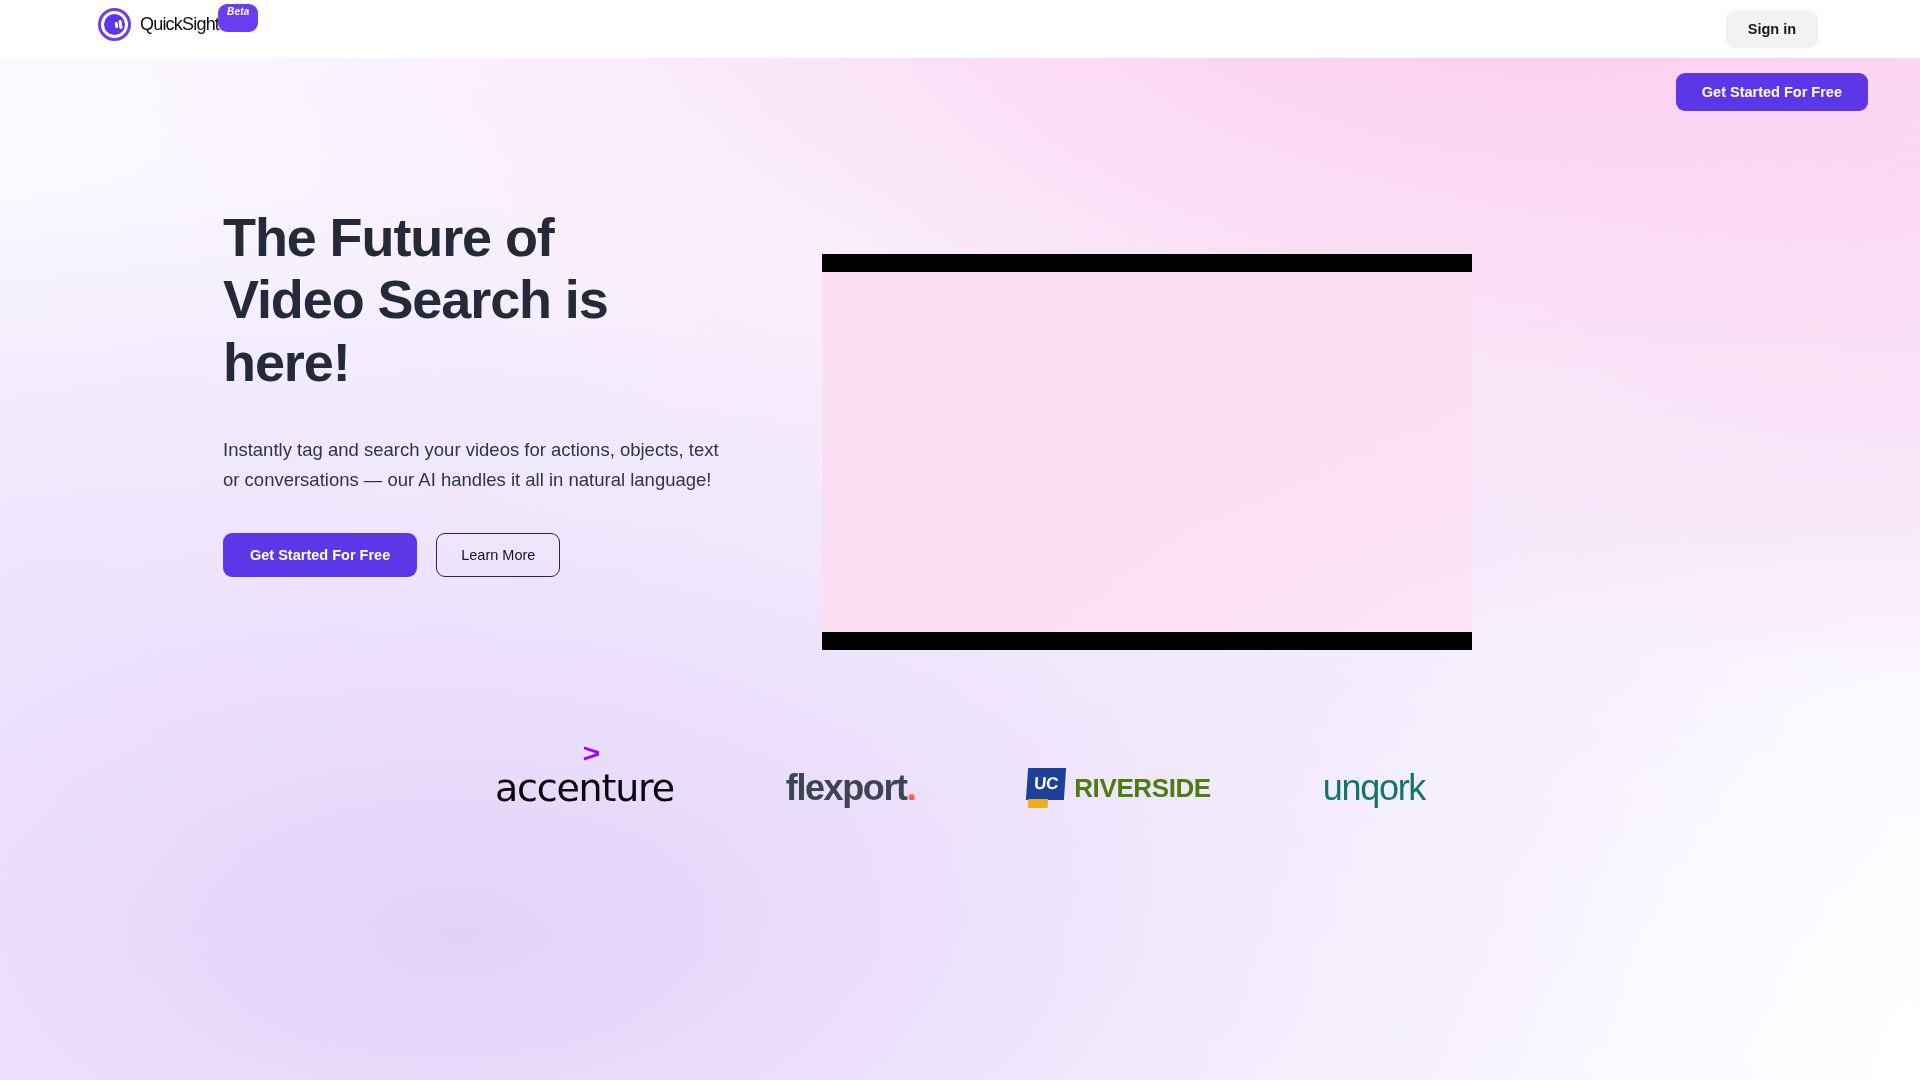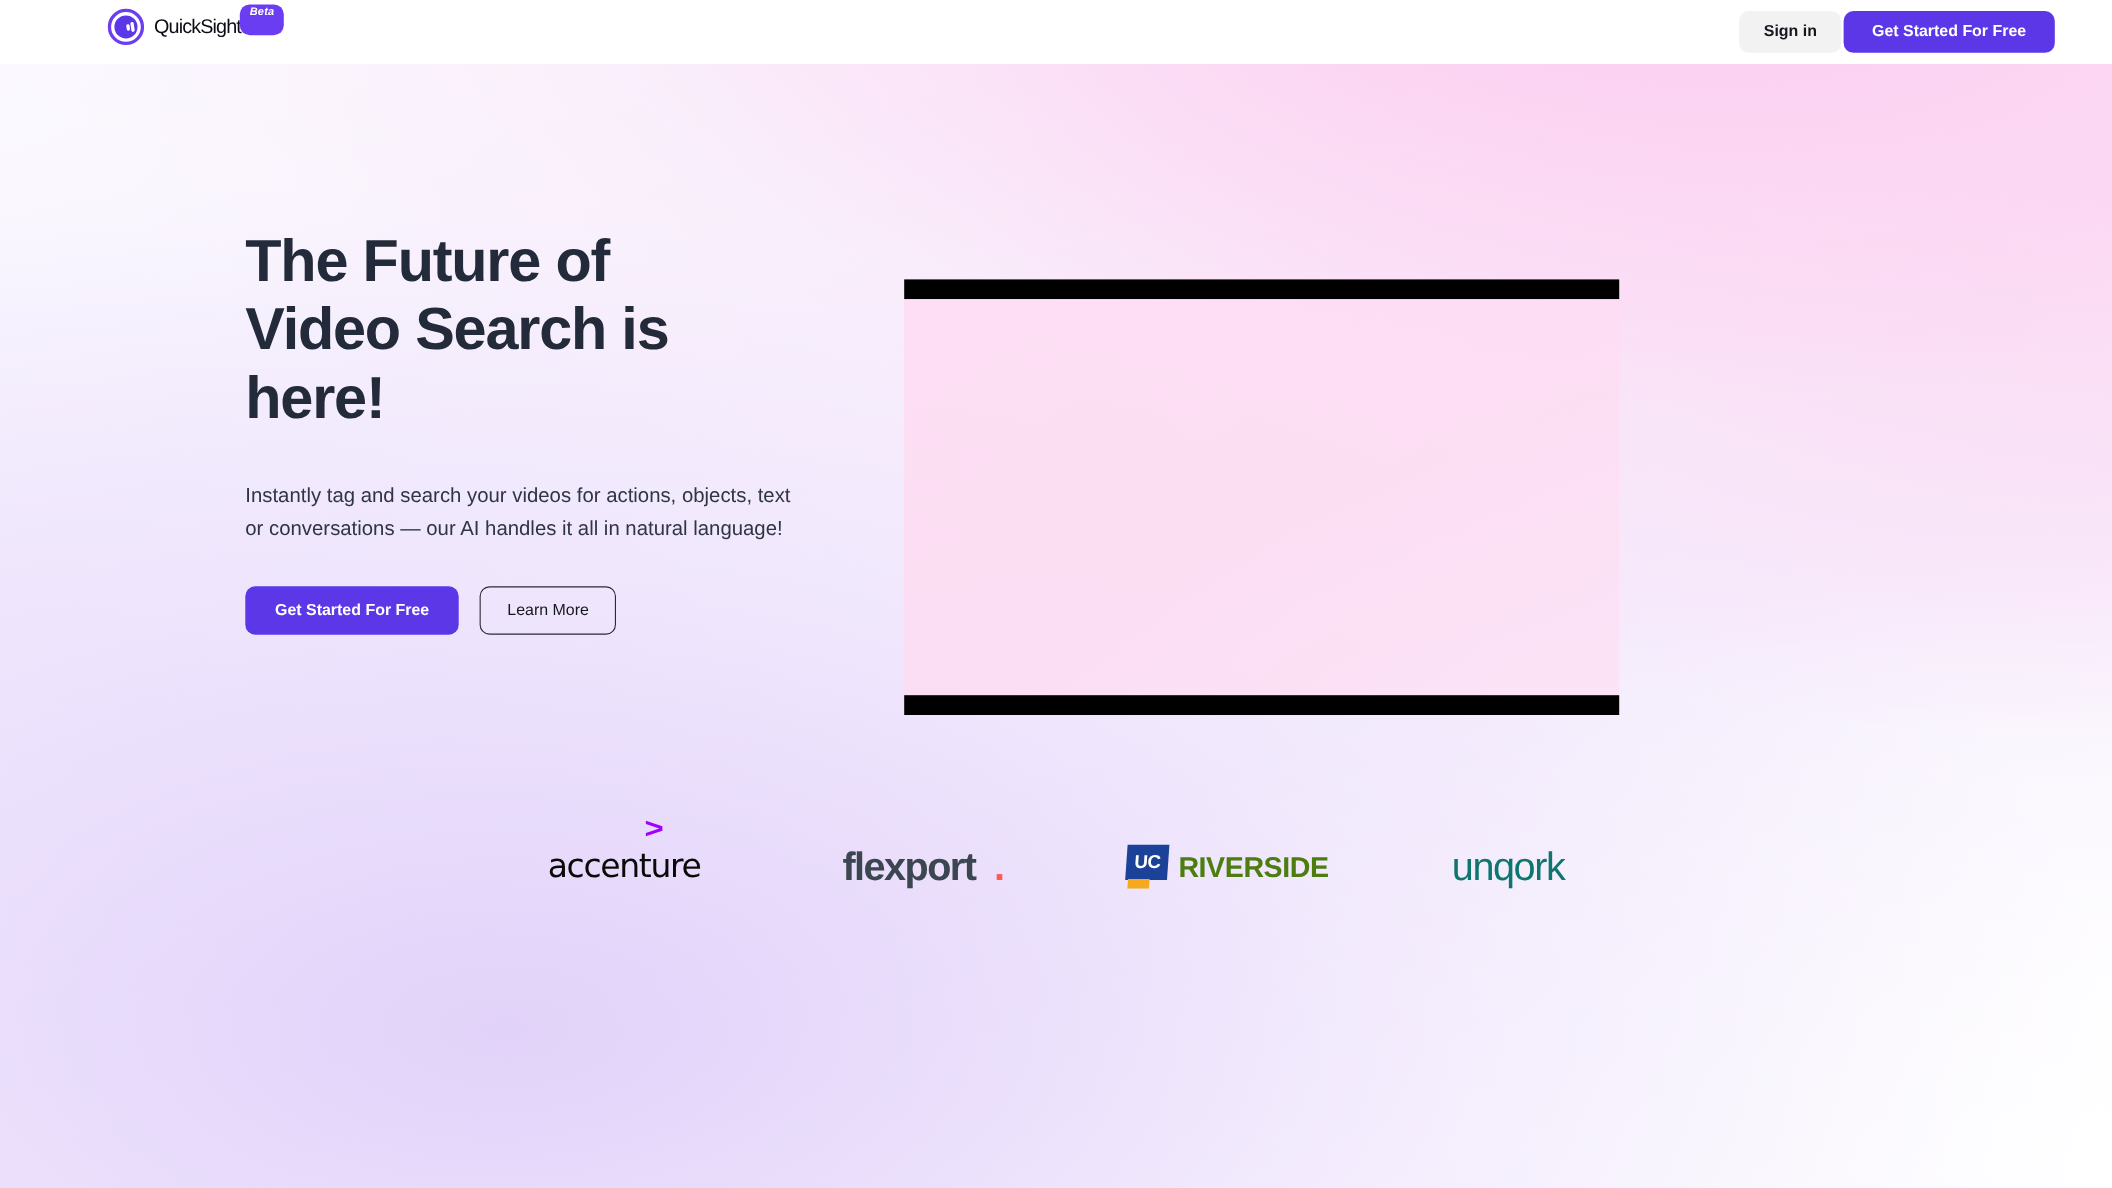--- a/index.html
+++ b/index.html
@@ -50,21 +50,21 @@
   #wordmark{
     font-size:18px;font-weight:normal;color:#0c0c16;letter-spacing:-0.8px;
     line-height:33px;
   }
   #beta-badge{
     position:absolute;left:218px;top:4px;
     background:#6a3df2;color:#ffffff;border-radius:9px;
     font-size:10px;font-weight:bold;font-style:italic;
     padding:2px 9px 15px;letter-spacing:0.2px;
   }
-  #header-actions{position:absolute;right:52px;top:10px;display:flex;align-items:center;gap:2px;}
+  #header-actions{position:absolute;right:52px;top:10px;display:flex;align-items:center;gap:25px;flex-direction:column;}
   #signin-btn{
     background:#f2f2f3;border:none;border-radius:9px;
     color:#17171f;font-size:14.5px;font-weight:bold;
     padding:0 22px;height:38px;line-height:38px;cursor:pointer;
     font-family:inherit;
   }
   #get-started-header-btn{
     background:#5b37e8;border:none;border-radius:9px;
     color:#ffffff;font-size:14.5px;font-weight:bold;
     padding:0 26px;height:38px;line-height:38px;cursor:pointer;
@@ -115,30 +115,30 @@
   }
   #partner-logos{
     margin-top:38px;display:flex;justify-content:center;align-items:center;
     gap:112px;
   }
   .partner-logo{display:flex;align-items:center;justify-content:center;height:60px;}
 
   
   #logo-accenture{position:relative;}
   #logo-accenture .acc-word{
-    font-size:30px;font-weight:normal;color:#0a0a0a;letter-spacing:-1.2px;
+    font-size:38px;font-weight:normal;color:#0a0a0a;letter-spacing:-1.2px;
     line-height:1;font-family:"DejaVu Sans",sans-serif;
   }
   #logo-accenture .acc-arrow{
     position:absolute;left:89px;top:-18px;font-size:26px;font-weight:bold;
     color:#a100ff;line-height:1;transform:scaleX(1.15);
   }
   
   #logo-flexport .fx-word{
-    font-size:36px;font-weight:bold;color:#3c4650;letter-spacing:-1.4px;line-height:1;margin-left:17px;
+    font-size:36px;font-weight:bold;color:#3c4650;letter-spacing:-1.4px;line-height:1;
   }
   #logo-flexport .fx-dot{color:#ff5a4e;}
   
   #logo-ucr{display:flex;align-items:center;gap:9px;}
   #logo-ucr .ucr-mark{
     position:relative;width:38px;height:40px;
   }
   #logo-ucr .ucr-mark .shield{
     position:absolute;left:0;top:0;width:38px;height:32px;background:#1b4298;
     transform:skewX(-4deg);

